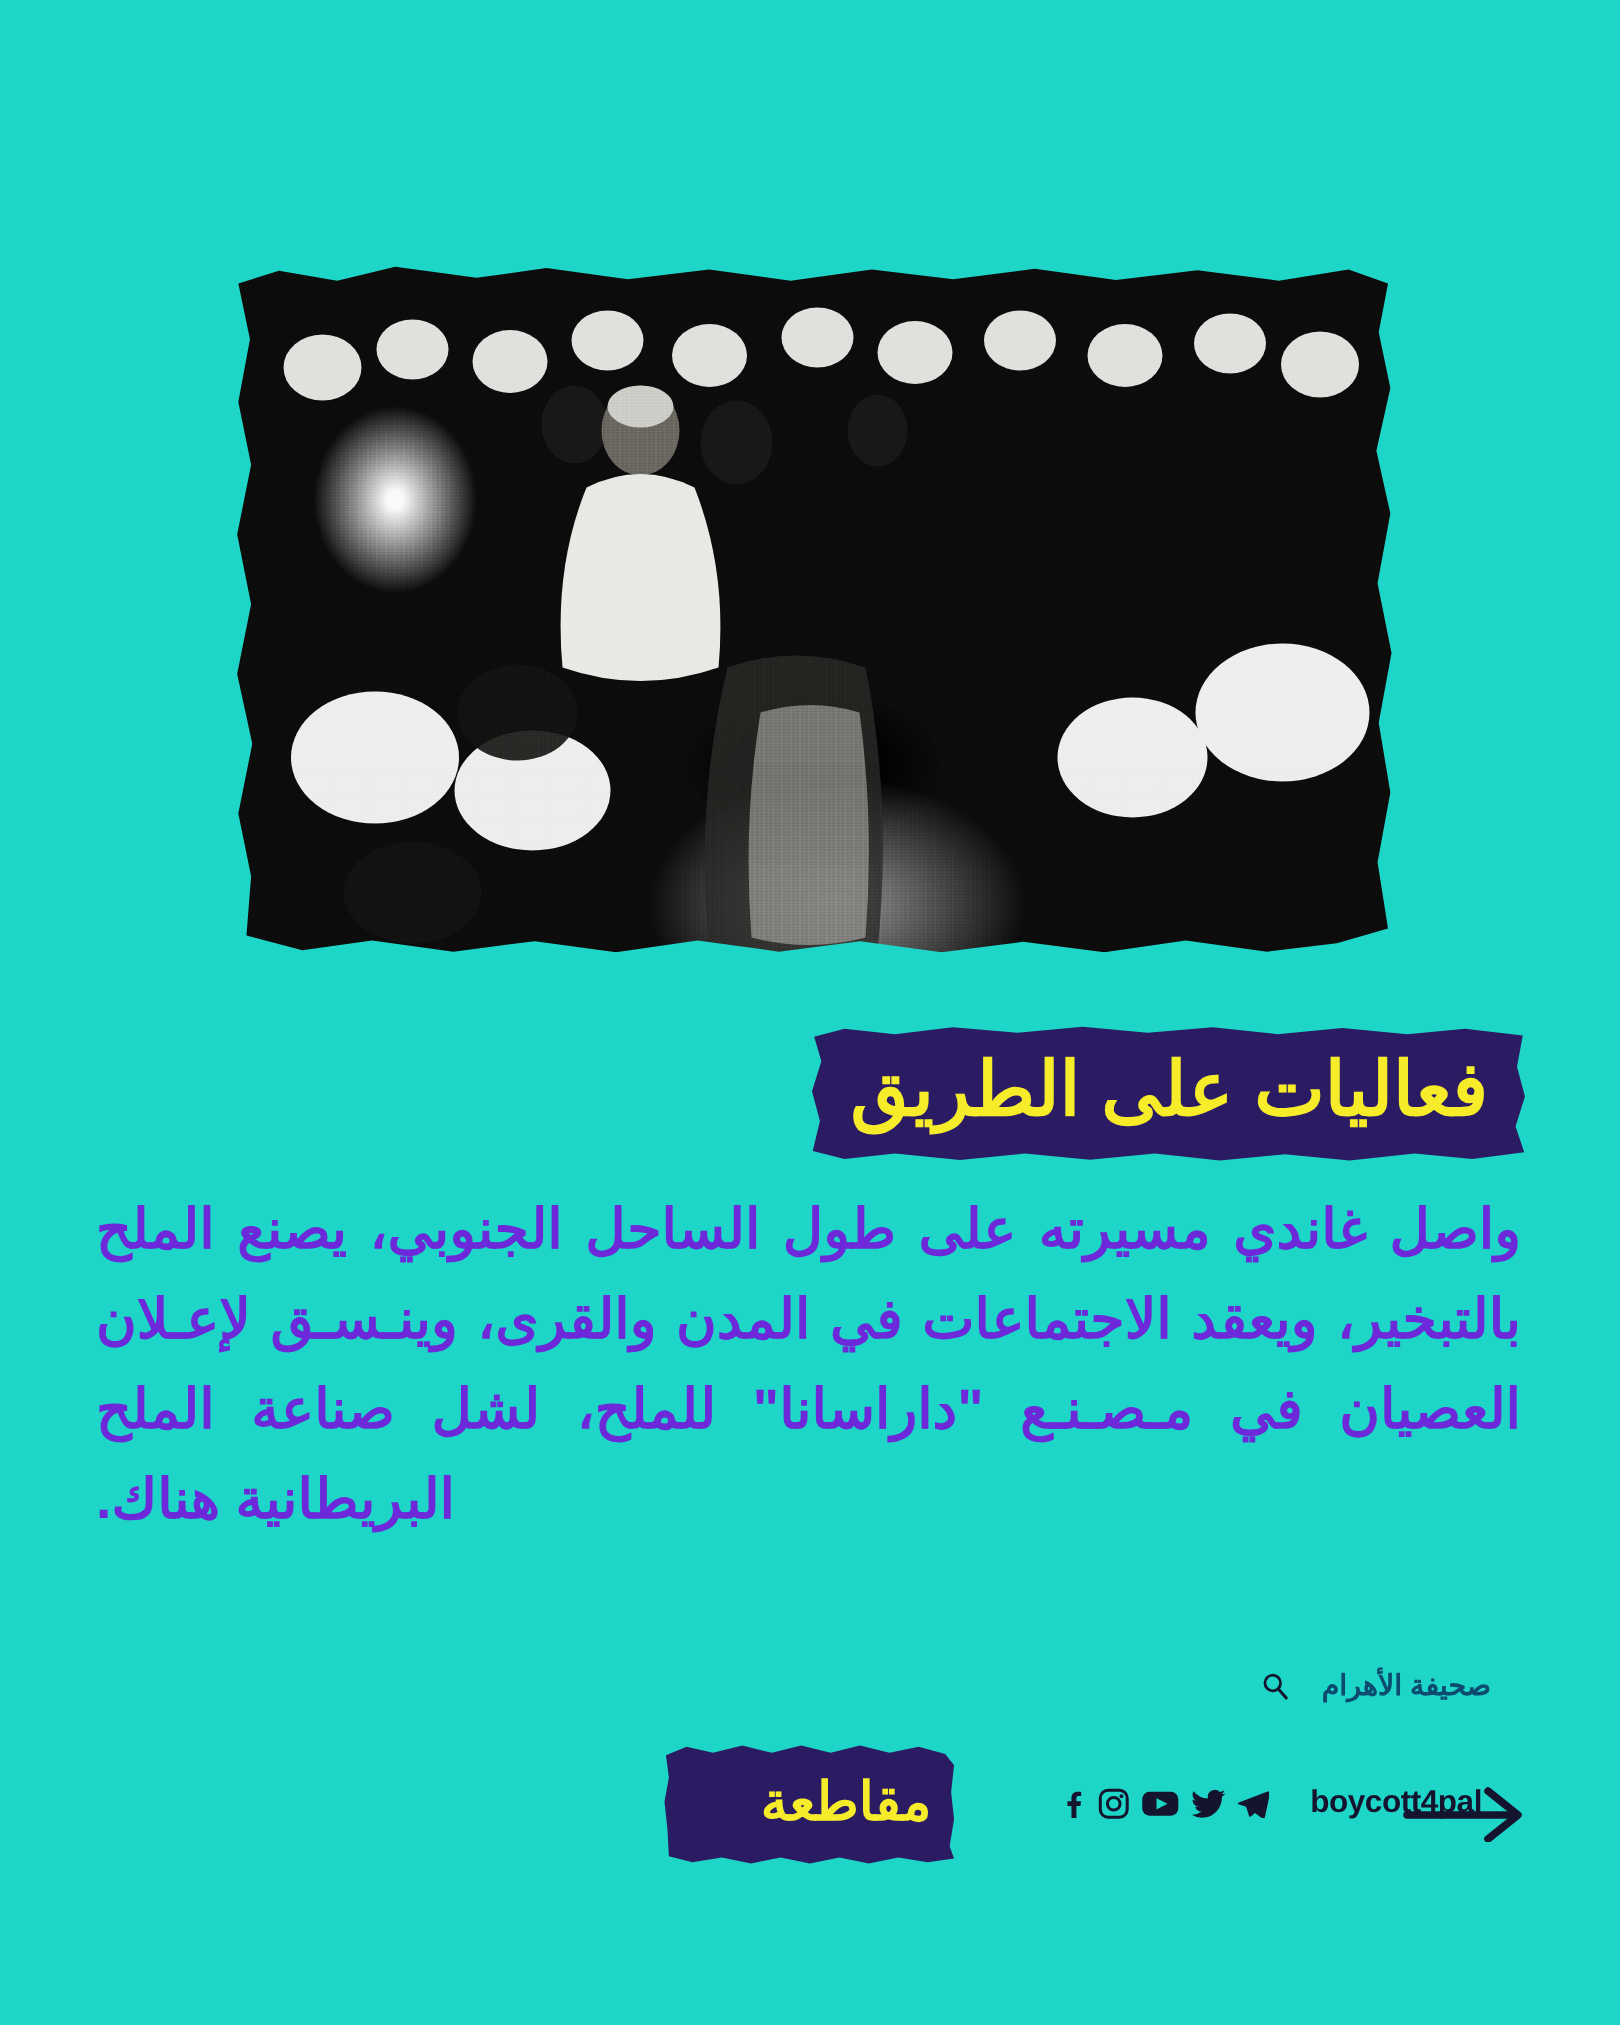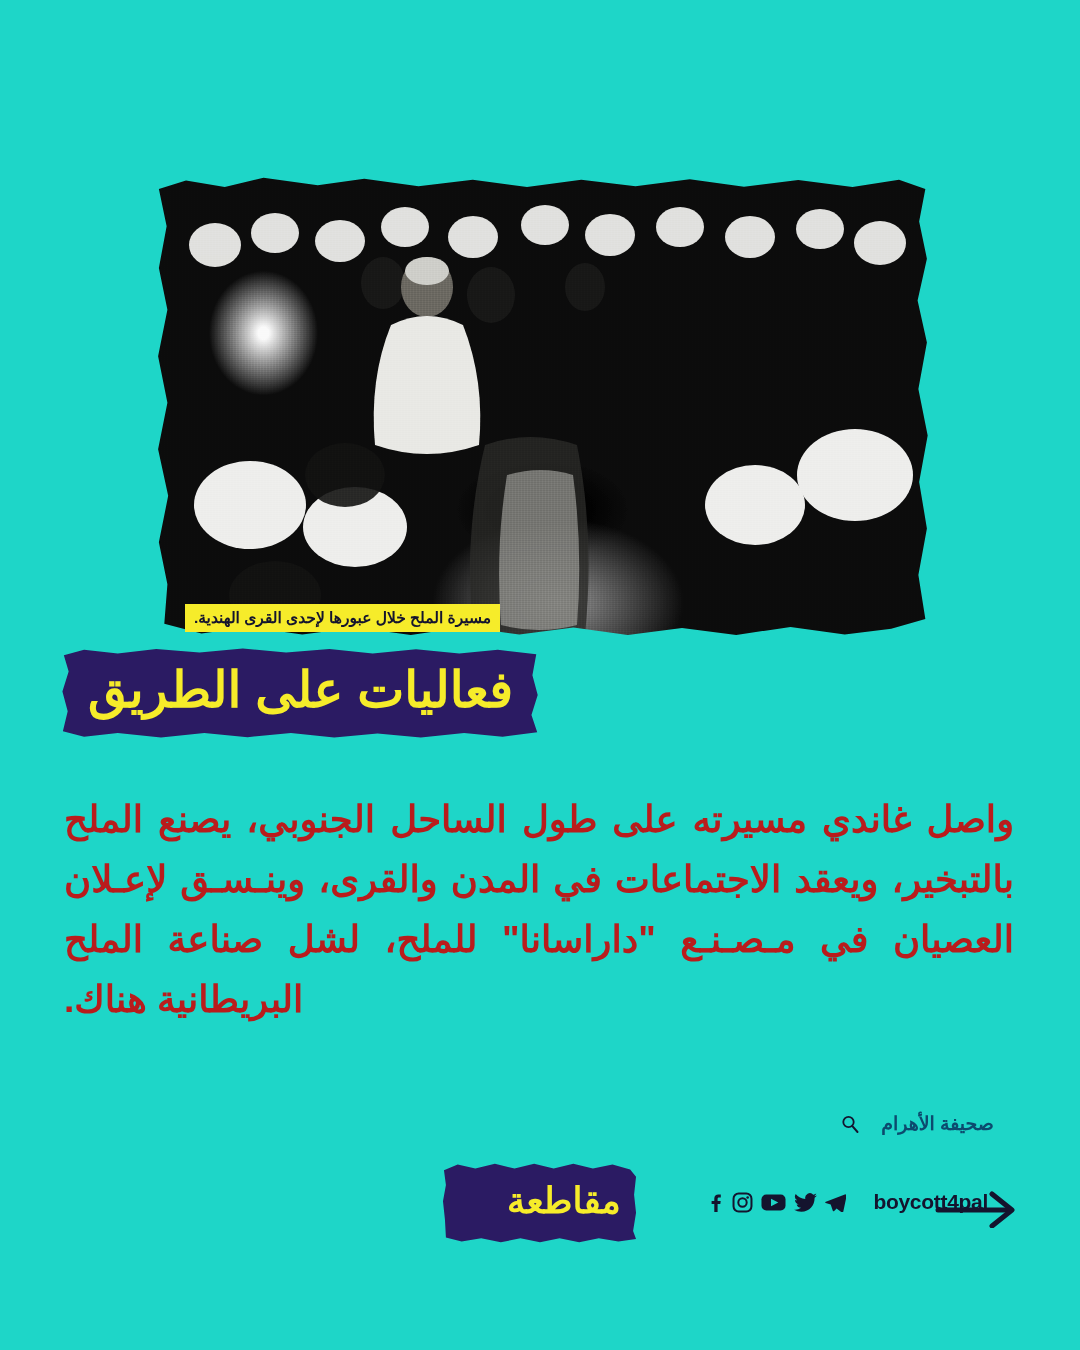--- a/index.html
+++ b/index.html
@@ -90,24 +90,24 @@
     padding: 5px 9px 6px 9px;
     letter-spacing: 0;
     white-space: nowrap;
     line-height: 1.1;
   }
 
   
   .headline-row {
     position: absolute;
     right: 60px;
-    top: 648px;
+    top: 684px;
     width: 960px;
     display: flex;
-    justify-content: flex-end;
+    justify-content: flex-start;
   }
   .headline {
     background: #2b1b63;
     color: #f6ec2a;
     font-size: 50px;
     font-weight: 700;
     line-height: 1.05;
     padding: 16px 28px 22px 28px;
     display: inline-block;
     
@@ -120,21 +120,21 @@
       1.6% 70%, 0.5% 48%, 1.8% 26%
     );
   }
 
   
   .body-text {
     position: absolute;
     right: 66px;
     top: 790px;
     width: 950px;
-    color: #b91c1c;
+    color: #6d28d9;
     font-size: 37px;
     font-weight: 700;
     line-height: 1.62;
     text-align: justify;
     text-align-last: left;
     direction: rtl;
   }
 
   
   .source {
@@ -256,21 +256,20 @@
         <ellipse cx="120" cy="420" rx="46" ry="34"></ellipse>
       </g>
 
       <path d="M330 270 q45 -16 92 0 q18 90 8 190 q-56 14 -112 0 q-10 -100 12 -190 z" fill="#2a2a28" opacity="0.8"></path>
       <path d="M352 300 q34 -10 66 0 q10 74 4 150 q-38 10 -76 0 q-6 -76 6 -150 z" fill="#bdbdb8" opacity="0.55"></path>
     </svg>
 
     <div class="photo-grain"></div>
   </div>
 
-  <div class="photo-caption">مسيرة الملح خلال عبورها لإحدى القرى الهندية.</div>
 </div>
 
 <div class="headline-row">
   <div class="headline">فعاليات على الطريق</div>
 </div>
 
 <div class="body-text">واصل غاندي مسيرته على طول الساحل الجنوبي، يصنع الملح بالتبخير، ويعقد الاجتماعات في المدن والقرى، وينـسـق لإعـلان العصيان في مـصـنـع "داراسانا" للملح، لشل صناعة الملح البريطانية هناك.</div>
 
 <div class="source">
   <span>صحيفة الأهرام</span>

